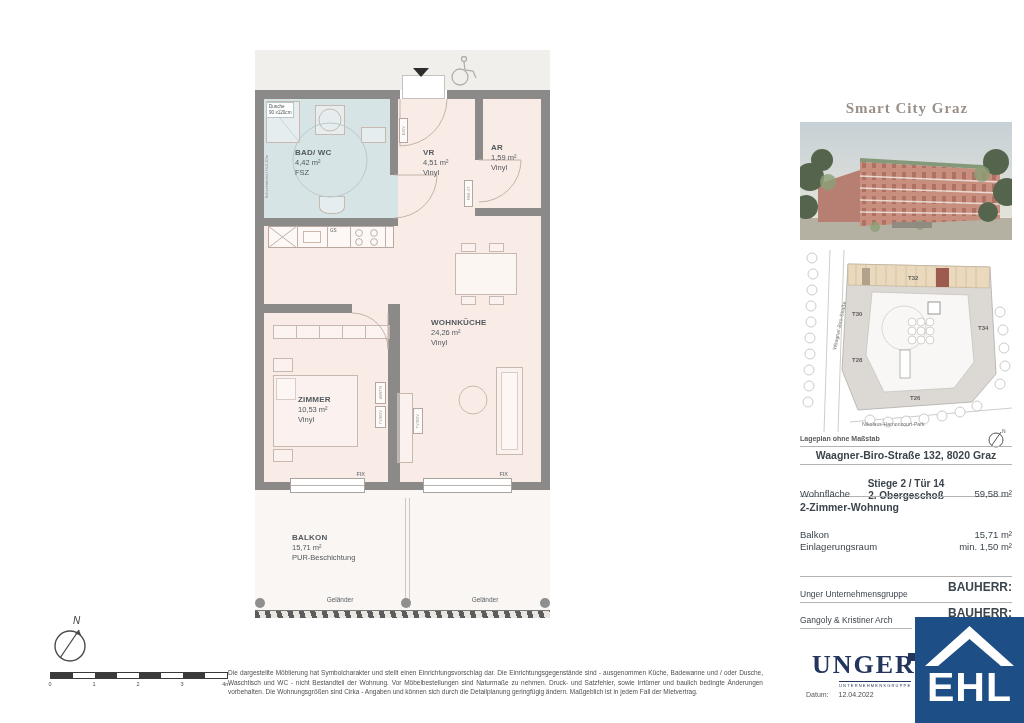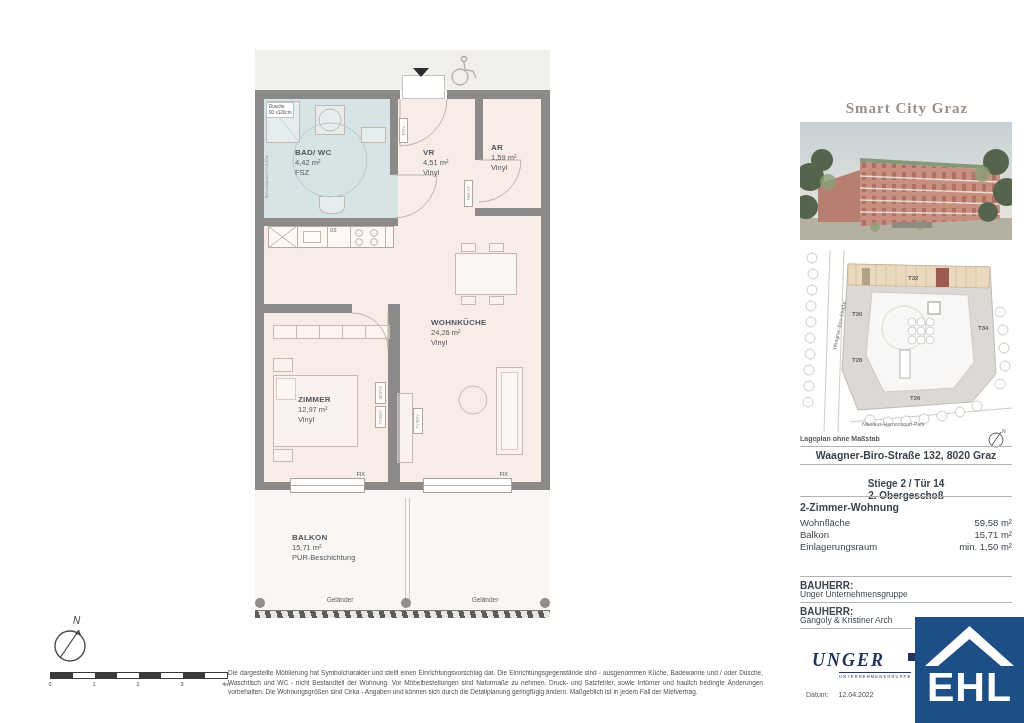--- a/index.html
+++ b/index.html
@@ -34,25 +34,25 @@
   .paneltitle{position:absolute;left:790px;top:100px;width:234px;text-align:center;
               font-family:"Liberation Serif",serif;font-weight:700;font-size:15px;
               letter-spacing:1px;color:#9a9088;}
   .hr{position:absolute;height:0;border-top:1px solid #b3b3b3;}
   .ctr{text-align:center;}
   .det-address{position:absolute;left:800px;top:449px;width:212px;font-weight:700;font-size:10.5px;}
   .det-line{position:absolute;left:800px;width:212px;font-weight:700;font-size:10px;margin-top:9px;}
   .det-type{position:absolute;left:800px;top:501px;width:212px;font-weight:700;font-size:10.5px;}
   .det-row{position:absolute;left:800px;width:212px;display:flex;justify-content:space-between;
            font-size:9.5px;font-weight:500;}
-  .sec-label{position:absolute;left:800px;width:212px;text-align:left;font-size:10px;font-weight:700;}
+  .sec-label{position:absolute;left:800px;width:212px;text-align:right;font-size:12px;font-weight:700;}
   .sec-value{position:absolute;left:800px;width:212px;text-align:left;font-size:8.5px;}
   .caption{position:absolute;left:800px;top:435px;font-size:7px;font-weight:600;color:#5a5a5a;}
   .unger{position:absolute;left:812px;top:650px;color:#23355c;}
-  .unger .uname{font-family:"Liberation Serif",serif;font-weight:700;font-size:18px;letter-spacing:2px;font-style:italic;}
+  .unger .uname{font-family:"Liberation Serif",serif;font-weight:700;font-size:26px;letter-spacing:2px;}
   .unger .usub{font-size:4px;letter-spacing:1.2px;border-top:1px solid #23355c;margin-left:27px;
                margin-top:1px;padding-top:1px;width:72px;text-align:center;}
   .unger .usq{position:absolute;left:96px;top:3px;width:8px;height:8px;background:#23355c;}
   .datum{position:absolute;left:806px;top:691px;font-size:7px;color:#5a5a5a;}
   .datum b{font-weight:400;margin-left:10px;color:#4a4a4a;}
   .ehl{position:absolute;left:915px;top:617px;width:109px;height:106px;background:#1d4f86;z-index:20;
        display:flex;flex-direction:column;align-items:center;}
   .ehl .etxt{color:#fff;font-weight:700;font-size:41px;letter-spacing:1px;line-height:1;margin-top:-2px;}
   svg text{font-family:"Liberation Sans",sans-serif;}
 </style>
@@ -167,21 +167,21 @@
       <div class="ra">1,59 m²</div>
       <div class="rs">Vinyl</div>
     </div>
     <div class="roomlabel" style="left:168px;top:268px;margin-left:8px;">
       <div class="rn">WOHNKÜCHE</div>
       <div class="ra">24,26 m²</div>
       <div class="rs">Vinyl</div>
     </div>
     <div class="roomlabel" style="left:43px;top:345px;">
       <div class="rn">ZIMMER</div>
-      <div class="ra">12,97 m²</div>
+      <div class="ra">10,53 m²</div>
       <div class="rs">Vinyl</div>
     </div>
     <div class="roomlabel" style="left:37px;top:483px;">
       <div class="rn">BALKON</div>
       <div class="ra">15,71 m²</div>
       <div class="rs">PUR-Beschichtung</div>
     </div>
 
     <div class="abs" style="left:11px;top:52px;background:rgba(255,255,255,.88);border:.5px solid #b9c5c7;font-size:4.6px;line-height:1.35;padding:1px 2px;color:#555;">
       <div>Dusche</div>
@@ -362,21 +362,21 @@
   </svg>
 
   <div class="hr" style="left:800px;top:446px;width:212px;"></div>
   <div class="det-address ctr">Waagner-Biro-Straße 132, 8020 Graz</div>
   <div class="hr" style="left:800px;top:464px;width:212px;"></div>
   <div class="det-line ctr" style="top:469px;">Stiege 2 / Tür 14</div>
   <div class="det-line ctr" style="top:481px;">2. Obergeschoß</div>
   <div class="hr" style="left:800px;top:496px;width:212px;"></div>
   <div class="det-type">2-Zimmer-Wohnung</div>
 
-  <div class="det-row" style="top:517px;align-items:center;">
+  <div class="det-row" style="top:488px;align-items:center;">
     <span>Wohnfläche</span>
     <span>59,58 m²</span>
   </div>
   <div class="det-row" style="top:529px;">
     <span>Balkon</span>
     <span>15,71 m²</span>
   </div>
   <div class="det-row" style="top:541px;">
     <span>Einlagerungsraum</span>
     <span>min. 1,50 m²</span>

